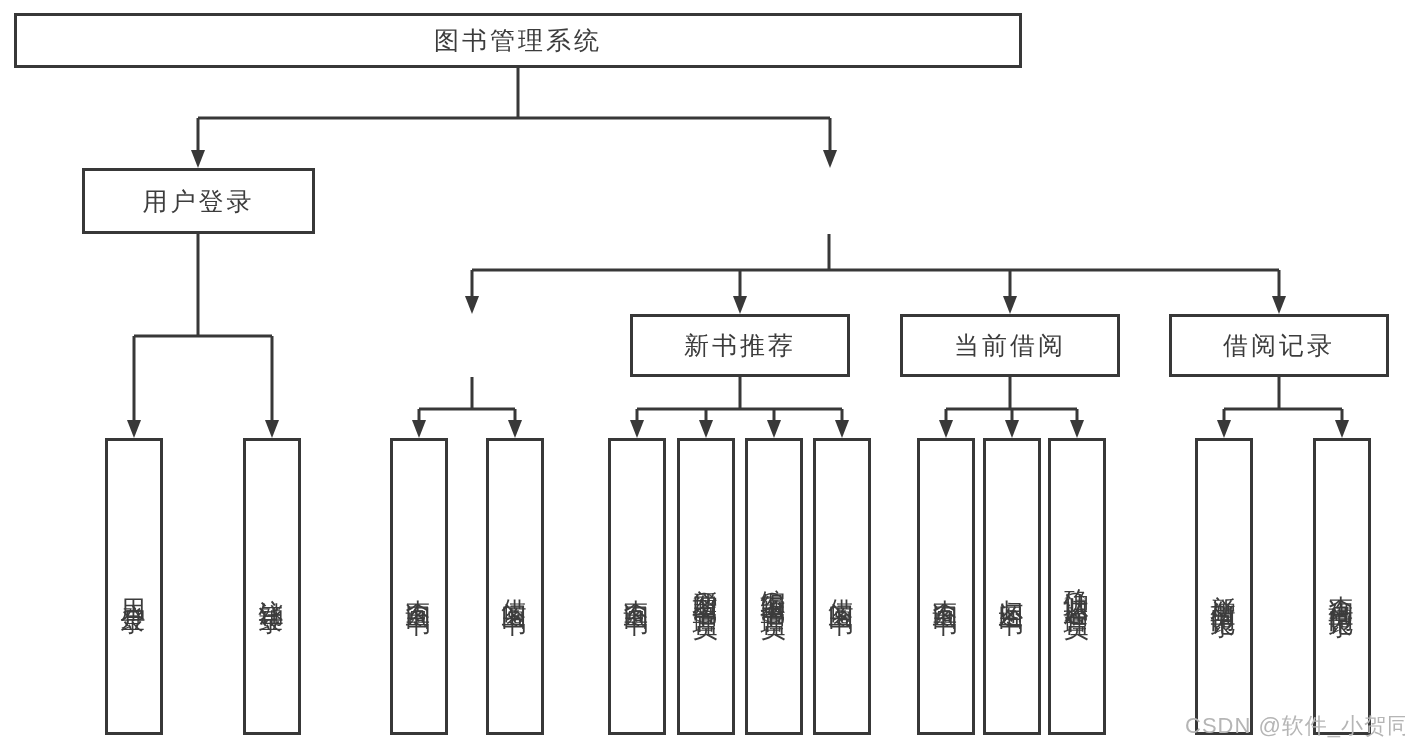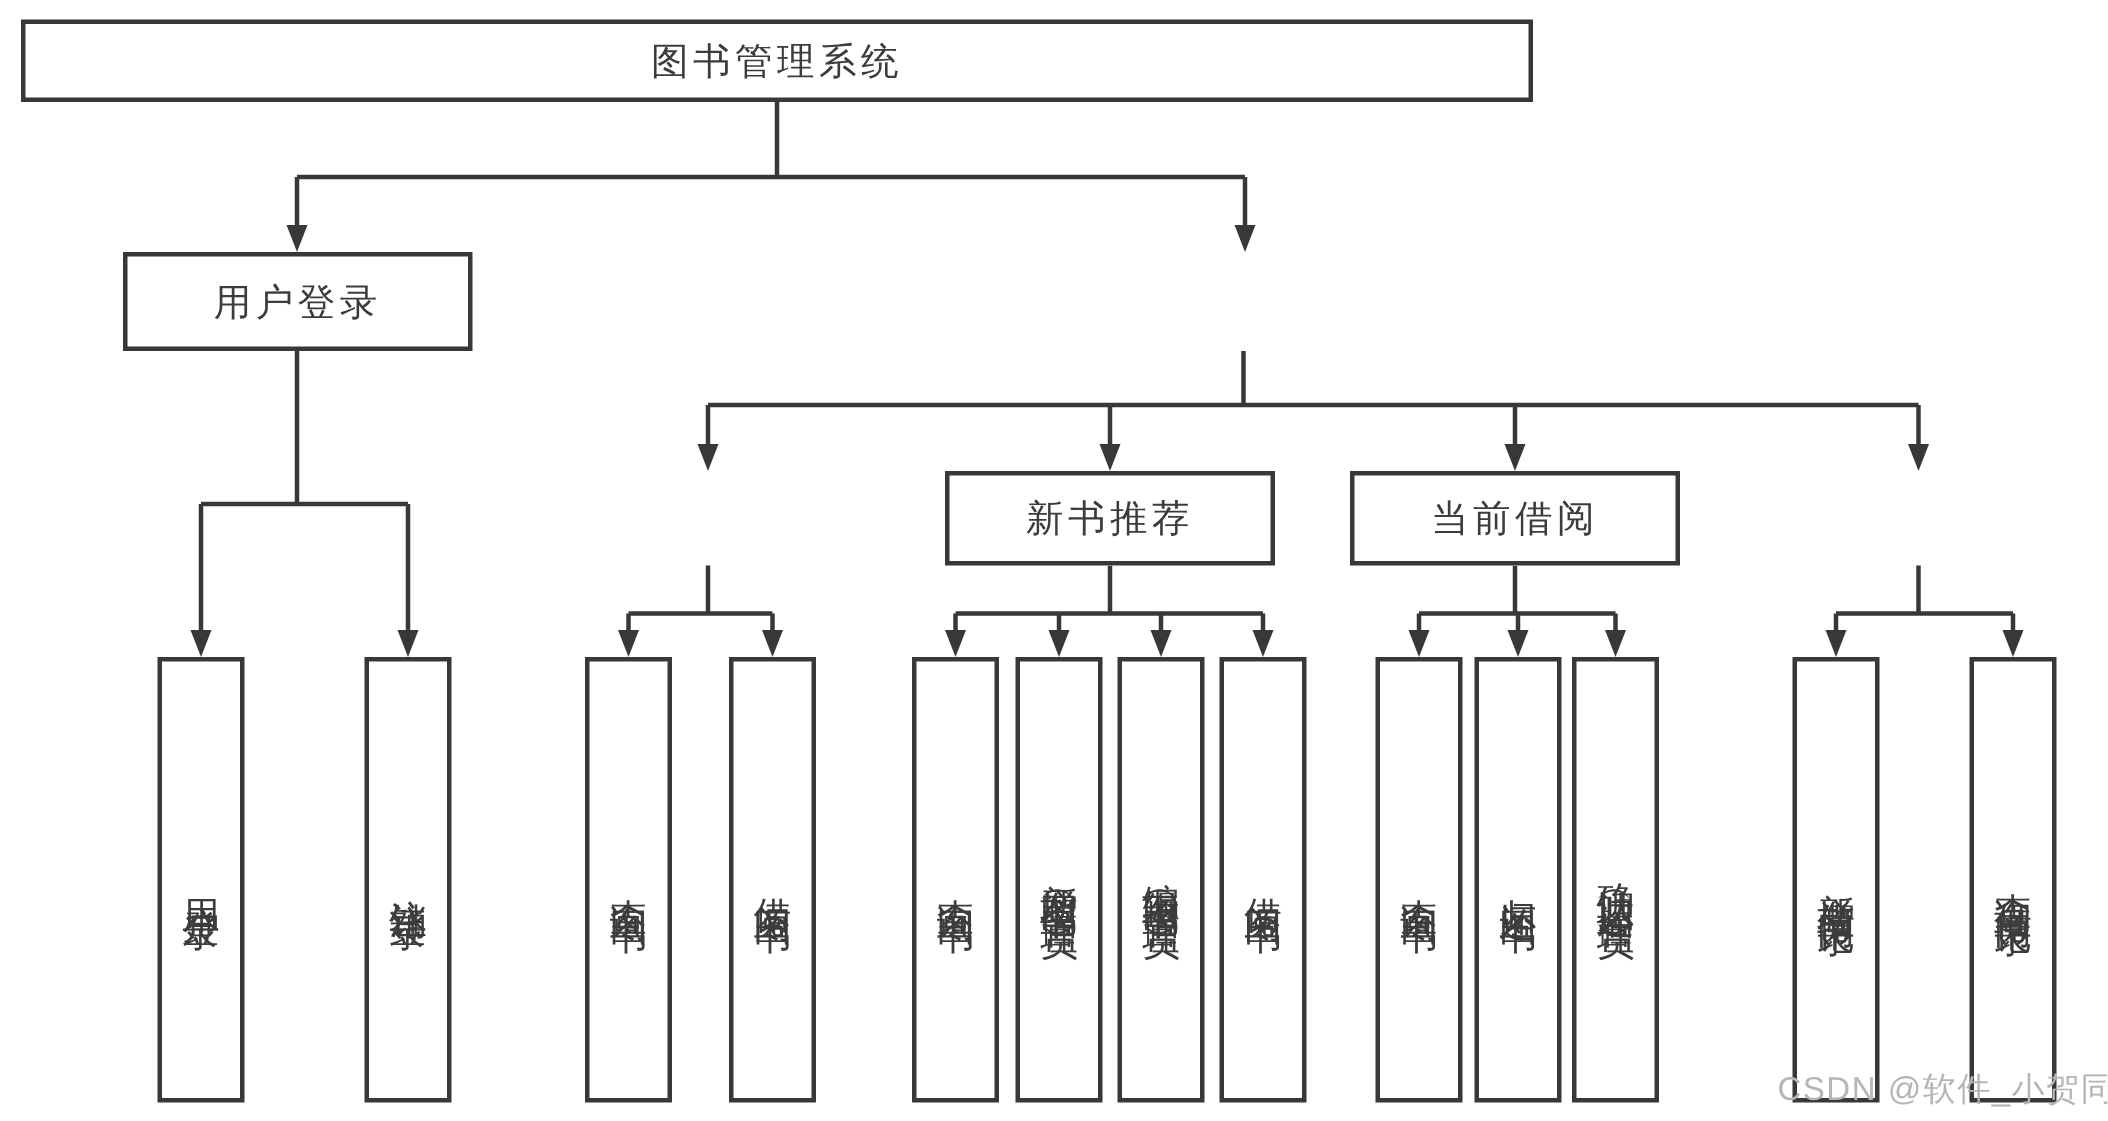--- a/index.html
+++ b/index.html
@@ -110,20 +110,21 @@
       <polygon points="1335,420 1349,420 1342,438"></polygon>
     </g>
   </svg>
 
   <div class="node b-root">图书管理系统</div>
 
   <div class="node b-user-login">用户登录</div>
 
   <div class="node b-book-borrow">新书推荐</div>
   <div class="node b-current-borrow">当前借阅</div>
+  <div class="node b-borrow-record">借阅记录</div>
 
   <div class="node vnode leaf l-1">用户登录</div>
   <div class="node vnode leaf l-2">注销登录</div>
 
   <div class="node vnode leaf l-3">查询图书</div>
   <div class="node vnode leaf l-4">借阅图书</div>
 
   <div class="node vnode leaf l-5">查询图书</div>
   <div class="node vnode leaf l-6">新增图书（管理员）</div>
   <div class="node vnode leaf l-7">编辑图书（管理员）</div>

